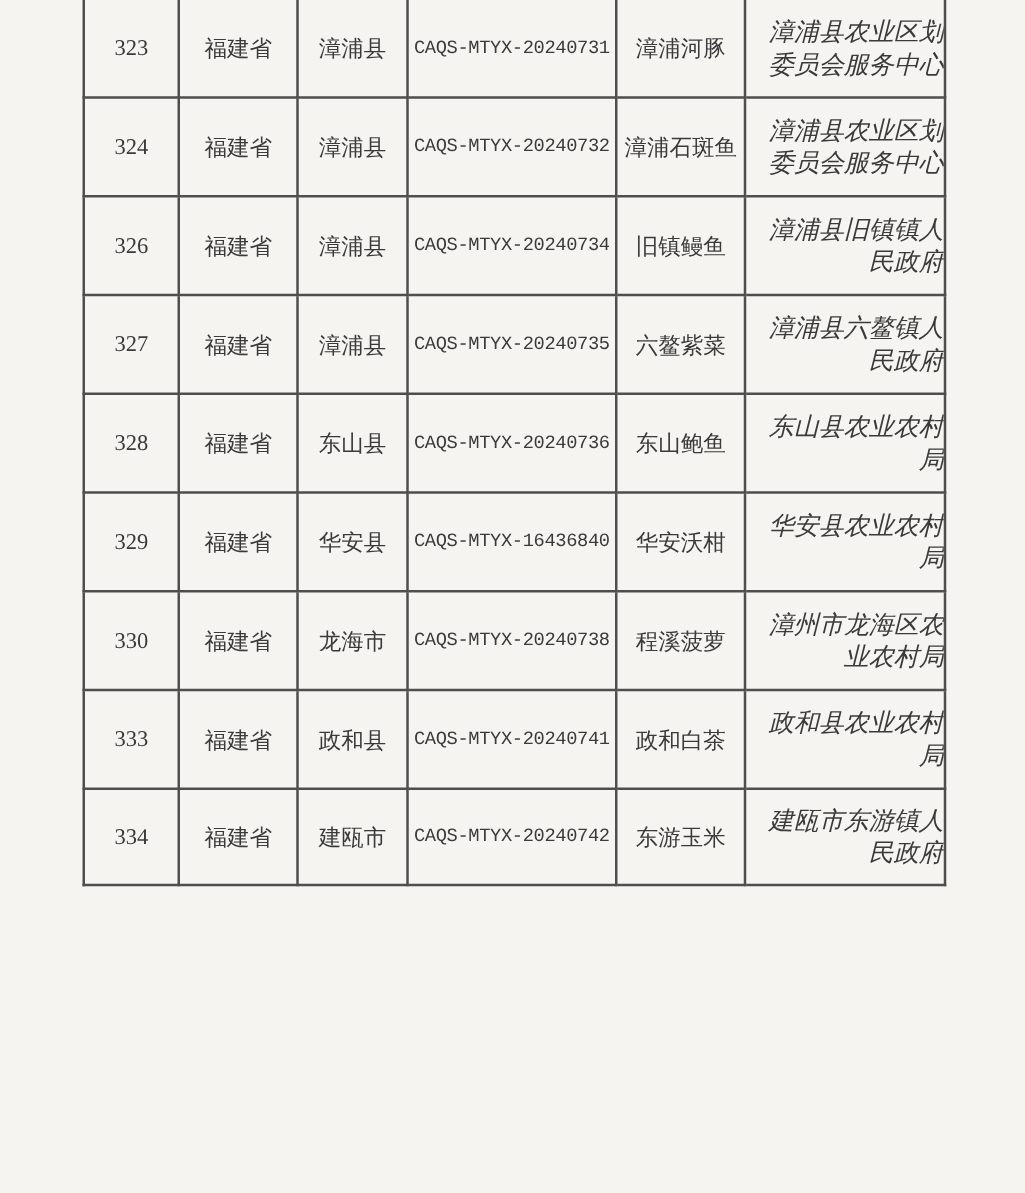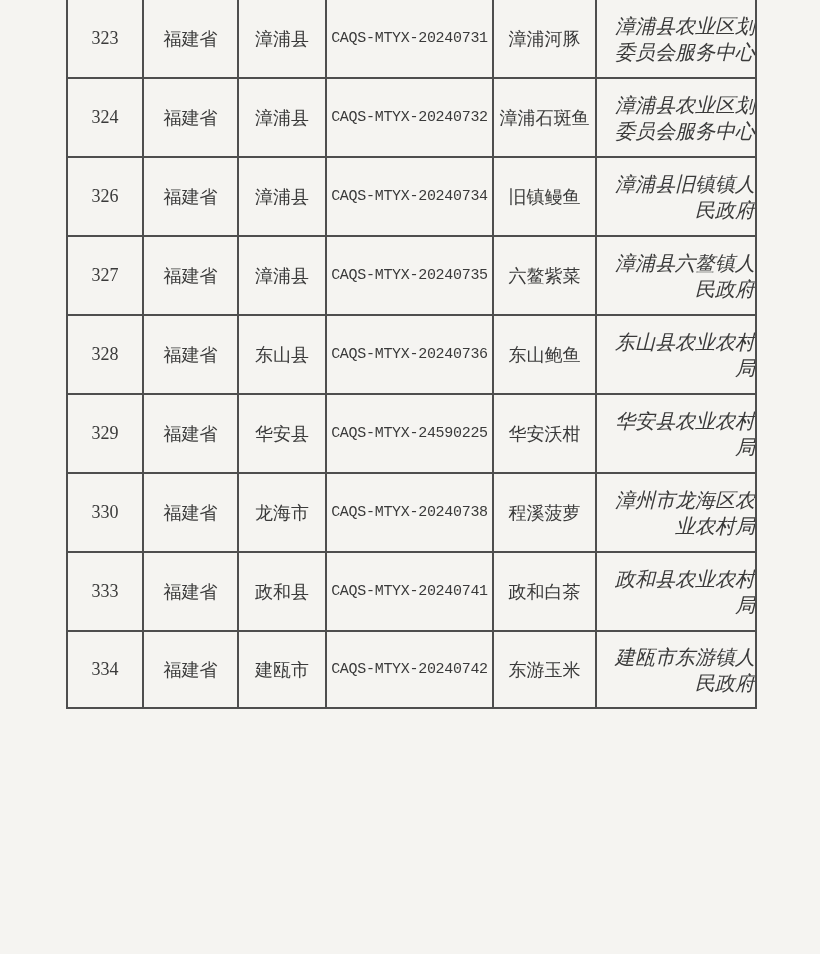--- a/index.html
+++ b/index.html
@@ -117,21 +117,21 @@
     <td class="cell-county">东山县</td>
     <td class="cell-code">CAQS-MTYX-20240736</td>
     <td class="cell-product">东山鲍鱼</td>
     <td class="cell-org">东山县农业农村局</td>
   </tr>
 
   <tr>
     <td class="cell-no">329</td>
     <td class="cell-prov">福建省</td>
     <td class="cell-county">华安县</td>
-    <td class="cell-code">CAQS-MTYX-24590225</td>
+    <td class="cell-code">CAQS-MTYX-16436840</td>
     <td class="cell-product">华安沃柑</td>
     <td class="cell-org">华安县农业农村局</td>
   </tr>
 
   <tr>
     <td class="cell-no">330</td>
     <td class="cell-prov">福建省</td>
     <td class="cell-county">龙海市</td>
     <td class="cell-code">CAQS-MTYX-20240738</td>
     <td class="cell-product">程溪菠萝</td>

